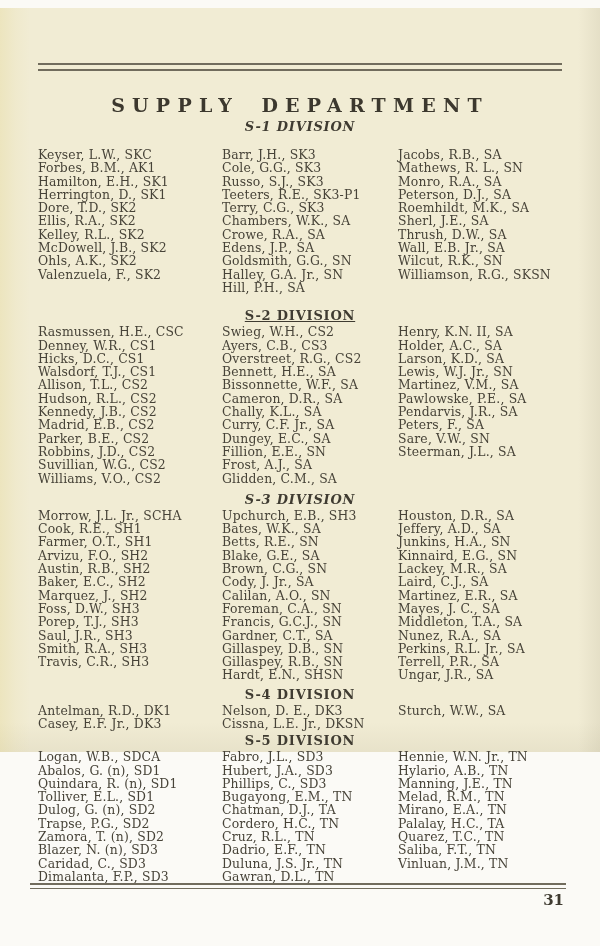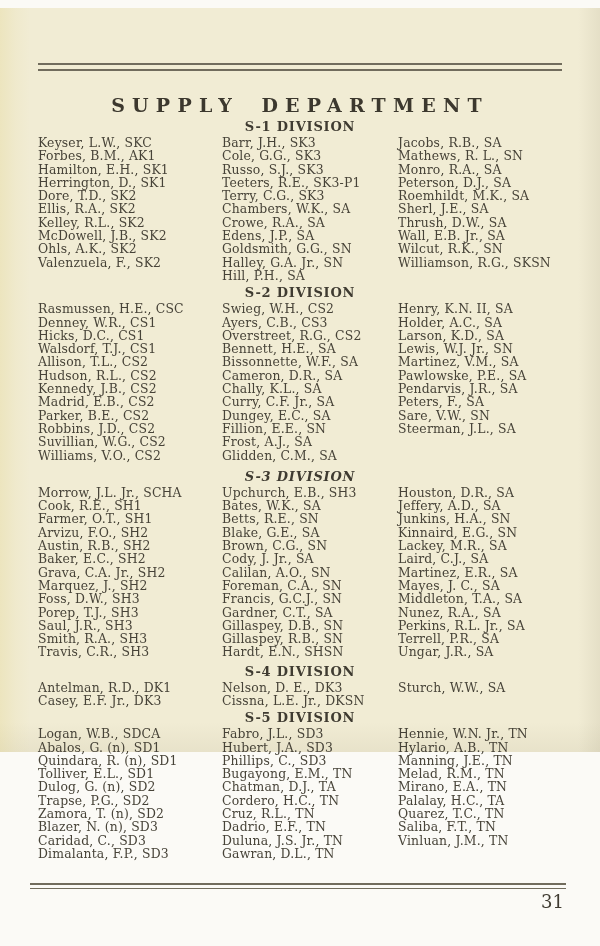--- a/index.html
+++ b/index.html
@@ -42,41 +42,41 @@
   .division-header {
     width: 524px;
     text-align: center;
     font-size: 13px;
     font-weight: bold;
     letter-spacing: 0.06em;
     color: #3f3b31;
     line-height: 14px;
   }
   .division { }
-  .d-s1 .division-header { margin-top: 4px; margin-bottom: 2px; }
-  .d-s2 .division-header { margin-top: 4px; margin-bottom: 2px; }
+  .d-s1 .division-header { margin-top: 4px; margin-bottom: 14px; font-style: italic; }
+  .d-s2 .division-header { margin-top: 15px; margin-bottom: 2px; text-decoration: underline; }
   .d-s3 .division-header { margin-top: 8px; margin-bottom: 2px; font-style: italic; }
   .d-s4 .division-header { margin-top: 6px; margin-bottom: 2px; }
   .d-s5 .division-header { margin-top: 4px; margin-bottom: 2px; }
   .columns {
     display: grid;
     grid-template-columns: 184px 176px 1fr;
   }
   .roster-entry {
     font-size: 12.4px;
     line-height: 13.3px;
     white-space: nowrap;
     letter-spacing: 0.015em;
   }
   .page-number {
     position: absolute;
     top: 883px;
     right: 36px;
-    font-size: 18px;
-    font-weight: normal;
+    font-size: 15px;
+    font-weight: bold;
     color: #3f3b31;
   }
 </style>
 </head>
 <body>
 
 <div class="page">
   <div class="rule rule-top">
     <div class="line"></div>
     <div class="gap"></div>
@@ -176,21 +176,20 @@
       <div class="division d-s3">
         <div class="division-header">S-3 DIVISION</div>
         <div class="columns">
           <div class="column">
             <div class="roster-entry">Morrow, J.L. Jr., SCHA</div>
             <div class="roster-entry">Cook, R.E., SH1</div>
             <div class="roster-entry">Farmer, O.T., SH1</div>
             <div class="roster-entry">Arvizu, F.O., SH2</div>
             <div class="roster-entry">Austin, R.B., SH2</div>
             <div class="roster-entry">Baker, E.C., SH2</div>
-            <div class="roster-entry">Grava, C.A. Jr., SH2</div>
             <div class="roster-entry">Marquez, J., SH2</div>
             <div class="roster-entry">Foss, D.W., SH3</div>
             <div class="roster-entry">Porep, T.J., SH3</div>
             <div class="roster-entry">Saul, J.R., SH3</div>
             <div class="roster-entry">Smith, R.A., SH3</div>
             <div class="roster-entry">Travis, C.R., SH3</div>
           </div>
           <div class="column">
             <div class="roster-entry">Upchurch, E.B., SH3</div>
             <div class="roster-entry">Bates, W.K., SA</div>

